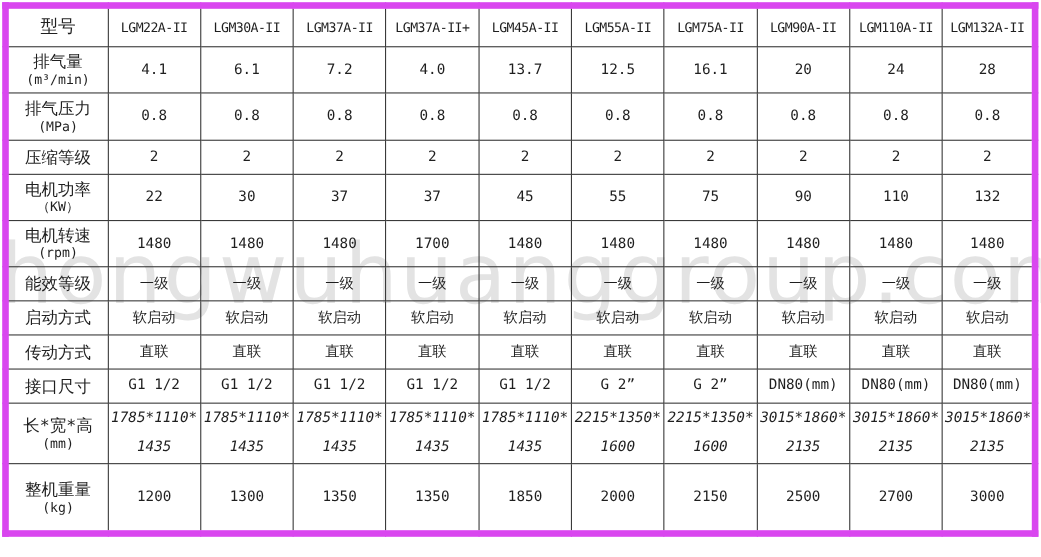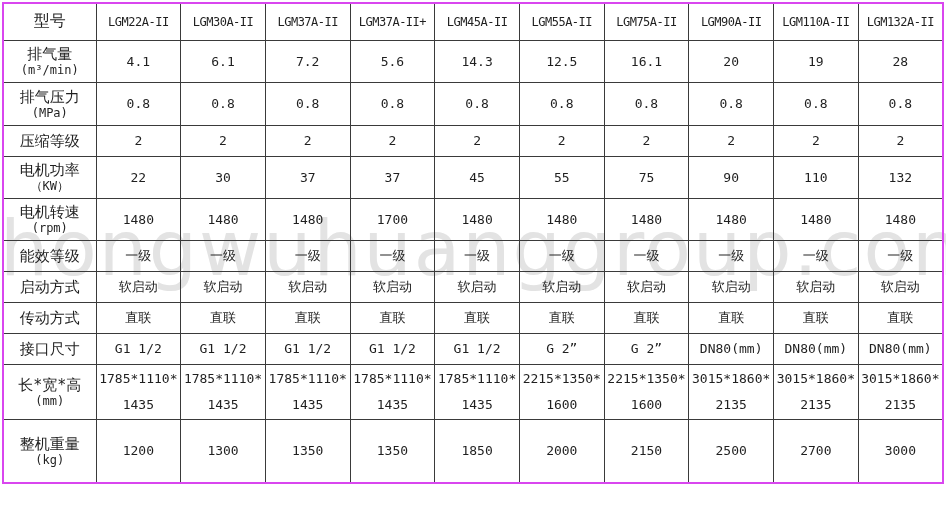--- a/index.html
+++ b/index.html
@@ -26,21 +26,21 @@
     white-space:nowrap;
     user-select:none;
   }
   table.spec{
     position:absolute;left:2px;top:2px;
     width:942px;
     border-collapse:collapse;
     table-layout:fixed;
     z-index:1;
     background:transparent;
-    border:2px solid #d946ef;
+    border:6px solid #d946ef;
   }
   table.spec th,table.spec td{
     border:1px solid #3a3a3a;
     text-align:center;
     vertical-align:middle;
     padding:0 2px;
     color:#1f1f1f;
     font-weight:normal;
     background:transparent;
     overflow:hidden;
@@ -60,20 +60,21 @@
   th.row-h .unit{
     font-size:12px;
     line-height:14px;
   }
   td.cell{
     font-size:13px;
   }
   td.cell.dims{
     white-space:pre-line;
     line-height:26px;
+    font-style:italic;
   }
 </style>
 </head>
 <body>
 
 <div class="screen">
   <div class="watermark">hongwuhuanggroup.com</div>
   <table class="spec">
     <colgroup id="cols">
         <col style="width: 93px;">
@@ -105,26 +106,26 @@
     </thead>
     <tbody id="table-body">
         <tr style="height: 42px; padding-left: 13px;">
           <th class="row-h">
             <div class="lab">排气量</div>
             <div class="unit">(m³/min)</div>
           </th>
           <td class="cell">4.1</td>
           <td class="cell">6.1</td>
           <td class="cell">7.2</td>
-          <td class="cell">5.6</td>
-          <td class="cell">14.3</td>
+          <td class="cell">4.0</td>
+          <td class="cell">13.7</td>
           <td class="cell">12.5</td>
           <td class="cell">16.1</td>
           <td class="cell">20</td>
-          <td class="cell">19</td>
+          <td class="cell">24</td>
           <td class="cell">28</td>
         </tr>
         <tr style="height: 43px;">
           <th class="row-h">
             <div class="lab">排气压力</div>
             <div class="unit">(MPa)</div>
           </th>
           <td class="cell">0.8</td>
           <td class="cell">0.8</td>
           <td class="cell">0.8</td>

